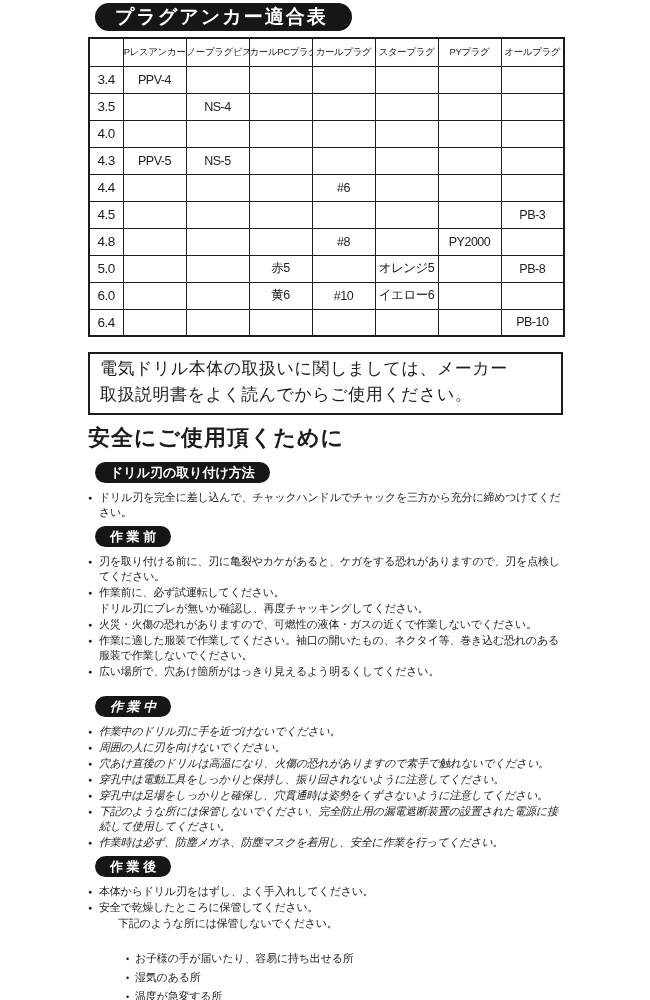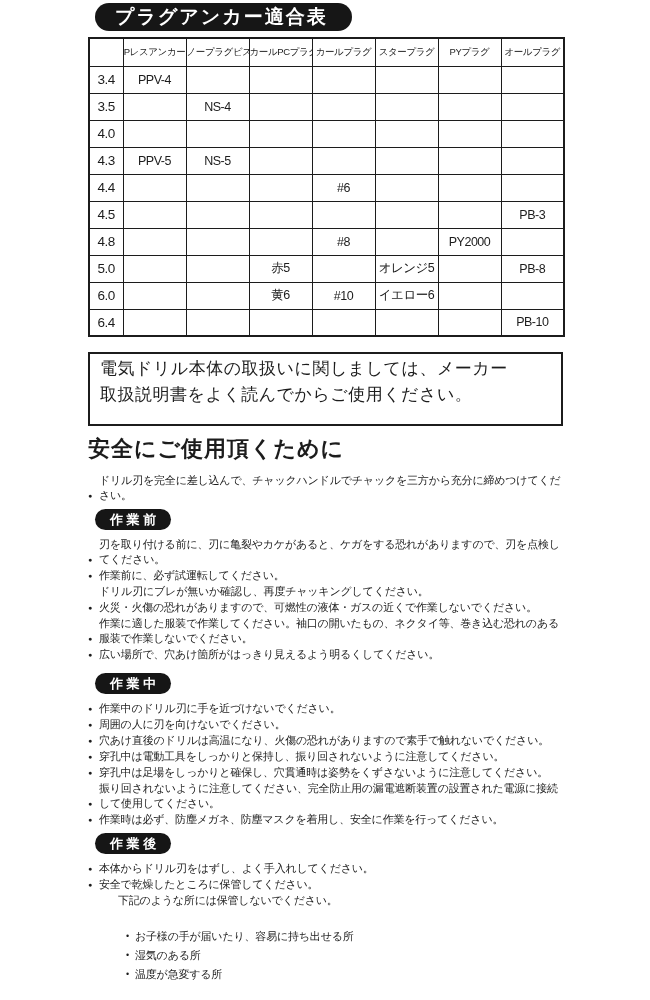--- a/index.html
+++ b/index.html
@@ -48,21 +48,21 @@
   table.fit-table tbody tr{height:27px;}
   table.fit-table tbody th{
     font-size:13.5px;font-weight:normal;letter-spacing:-0.5px;
   }
   table.fit-table tbody td{font-size:12.5px;letter-spacing:-0.5px;}
 
   
   .notice{
     margin:15px 0 0 88px;width:475px;
     border:2px solid var(--line);
-    padding:2px 10px 16px 10px;
+    padding:2px 10px 5px 10px;
   }
   .notice-text{
     font-size:17px;line-height:26px;letter-spacing:0.5px;
     white-space:pre-line;
   }
 
   
   .safety-heading{
     margin:11px 0 0 88px;
     font-size:22px;font-weight:bold;letter-spacing:1px;line-height:24px;
@@ -74,26 +74,26 @@
     display:inline-block;
     background:var(--pill-bg);color:var(--pill-fg);
     font-size:13px;font-weight:bold;
     line-height:16px;padding:2.5px 15px;
     border-radius:11px;margin-left:7px;
   }
   section .items{margin-top:7px;margin-bottom:6px;}
   section{display:block;}
   .sec-0{margin-top:12px;}
   .sec-1{margin-top:4px;}
-  .sec-2{margin-top:11px;}
+  .sec-2{margin-top:17px;font-style:italic;}
   .sec-3{margin-top:5px;}
 
   
   .item{
-    display:flex;align-items:flex-end;
+    display:flex;align-items:flex-start;
     font-size:11px;line-height:15px;letter-spacing:-0.2px;
     margin-bottom:1px;
   }
   .item .marker{
     flex:0 0 11px;width:11px;font-size:7px;line-height:15px;
     text-align:left;
   }
   .item .txt{flex:1 1 auto;}
   .item.plain{padding-left:11px;}
   .item.subnote{padding-left:30px;}
@@ -238,20 +238,21 @@
 
   <div class="notice">
     <div class="notice-text">電気ドリル本体の取扱いに関しましては、メーカー
 取扱説明書をよく読んでからご使用ください。</div>
   </div>
 
   <div class="safety-heading">安全にご使用頂くために</div>
 
   <div class="sections">
     <section class="sec-0">
+      <div class="sec-pill">ドリル刃の取り付け方法</div>
       <div class="items">
           <div class="item bullet">
             <span class="marker">●</span>
             <span class="txt">ドリル刃を完全に差し込んで、チャックハンドルでチャックを三方から充分に締めつけてください。</span>
           </div>
         </div>
     </section>
     <section class="sec-1">
       <div class="sec-pill">作 業 前</div>
       <div class="items">
@@ -298,21 +299,21 @@
           <div class="item bullet">
             <span class="marker">●</span>
             <span class="txt">穿孔中は電動工具をしっかりと保持し、振り回されないように注意してください。</span>
           </div>
           <div class="item bullet">
             <span class="marker">●</span>
             <span class="txt">穿孔中は足場をしっかりと確保し、穴貫通時は姿勢をくずさないように注意してください。</span>
           </div>
           <div class="item bullet">
             <span class="marker">●</span>
-            <span class="txt">振り回されないように注意してください、完全防止用の漏電遮断装置の設置された電源に接続して使用してください。</span>
+            <span class="txt">下記のような所には保管しないでください、完全防止用の漏電遮断装置の設置された電源に接続して使用してください。</span>
           </div>
           <div class="item bullet">
             <span class="marker">●</span>
             <span class="txt">作業時は必ず、防塵メガネ、防塵マスクを着用し、安全に作業を行ってください。</span>
           </div>
         </div>
     </section>
     <section class="sec-3">
       <div class="sec-pill">作 業 後</div>
       <div class="items">

